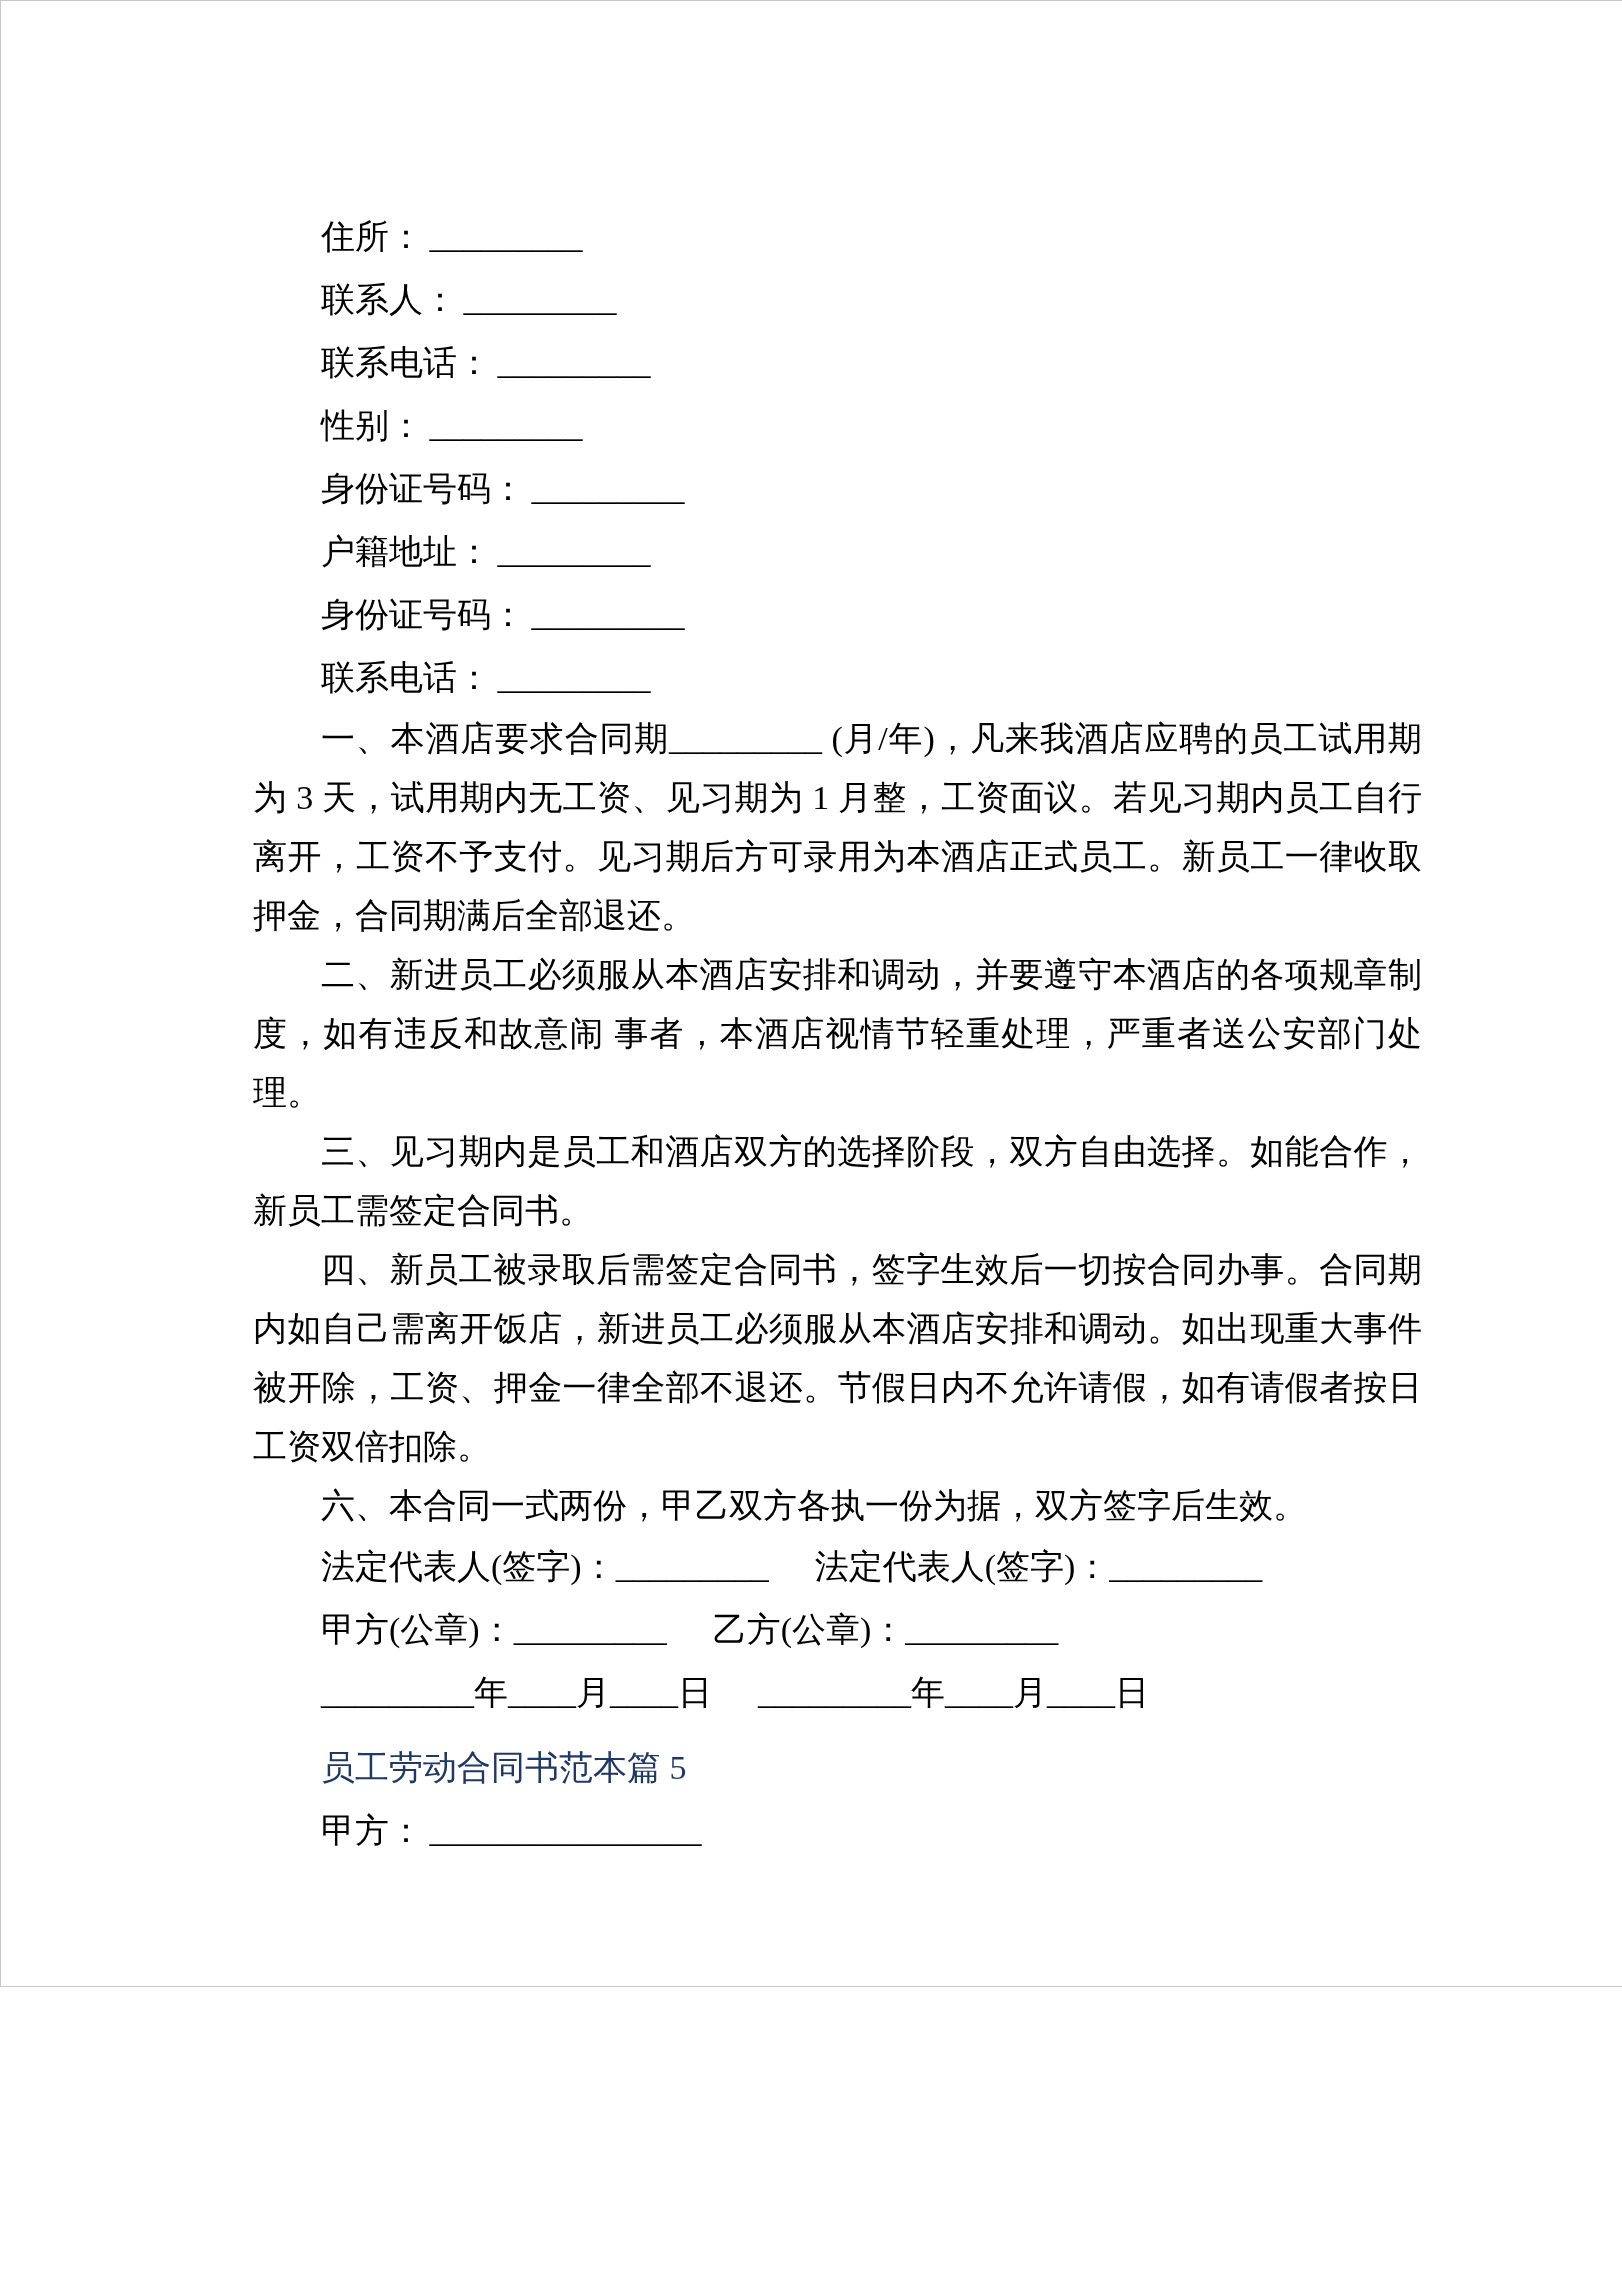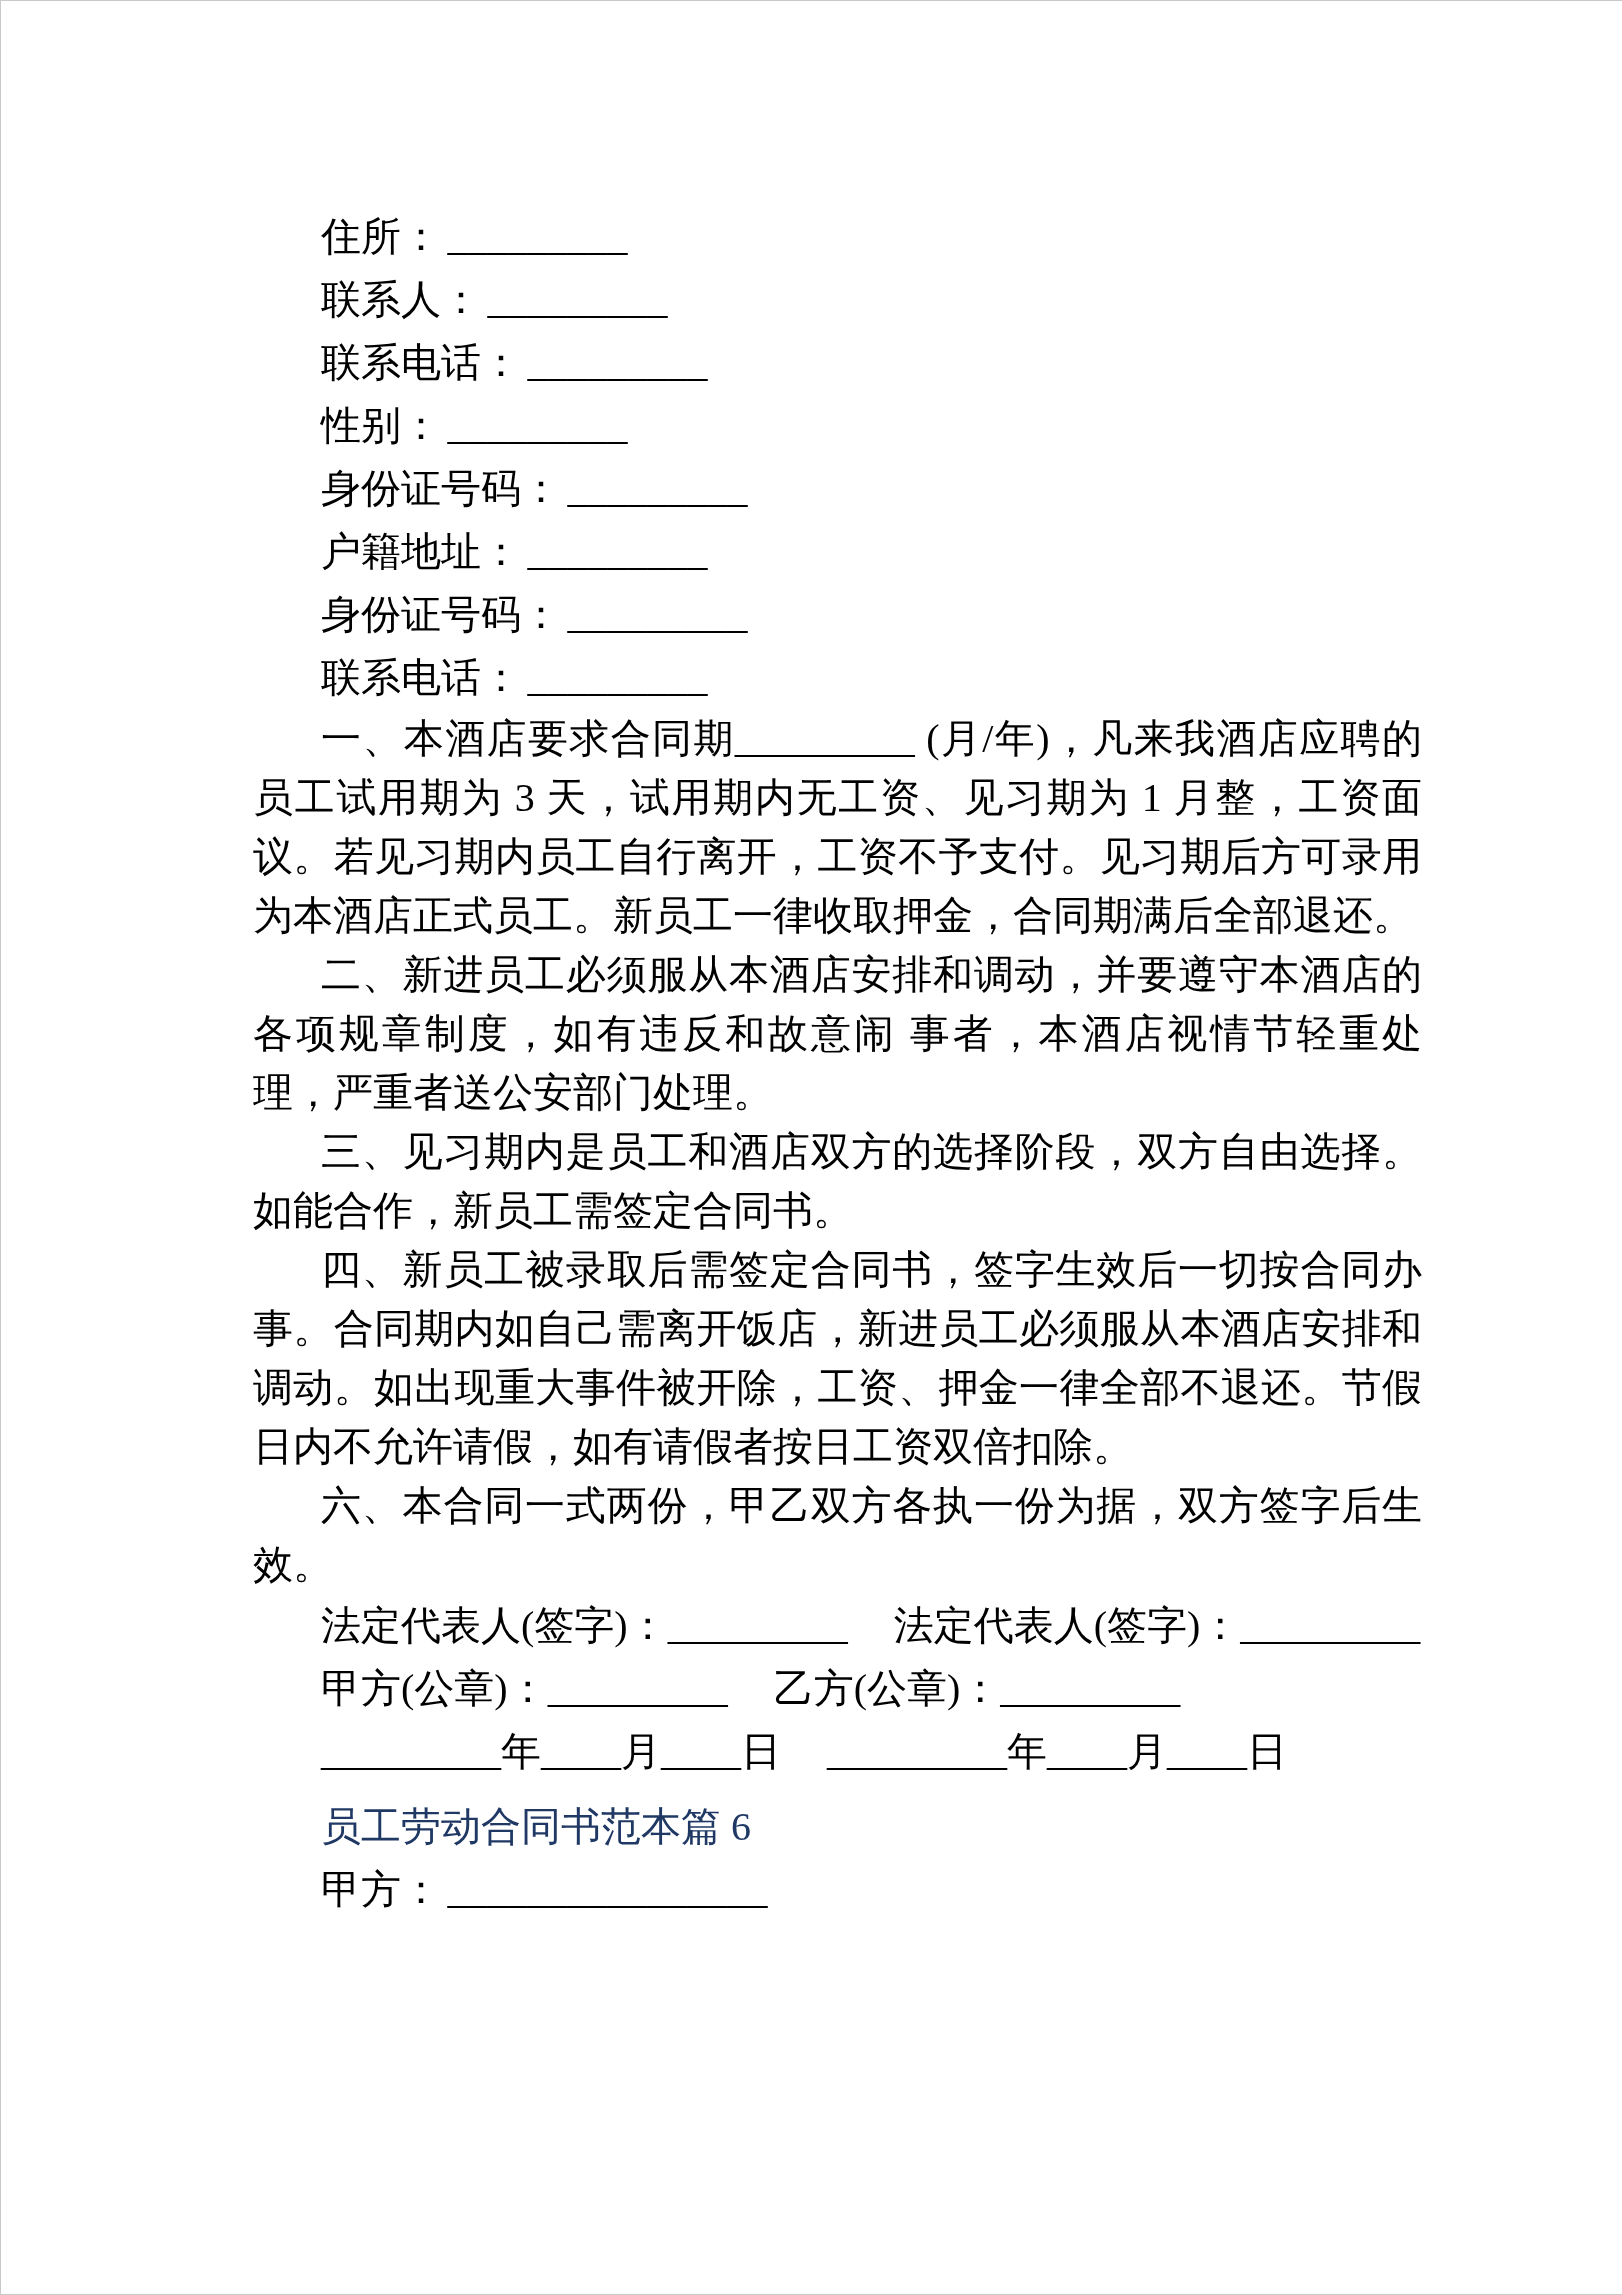--- a/index.html
+++ b/index.html
@@ -4,27 +4,27 @@
 <style>
   html, body {
     margin: 0;
     padding: 0;
     background: #ffffff;
   }
   .page {
     position: relative;
     box-sizing: border-box;
     width: 1623px;
-    height: 2295px;
+    height: 1987px;
     background: #ffffff;
     border: 0.7px solid #c9c9c9;
     padding: 204px 200px 131px 252px;
     font-family: "Liberation Serif", "DejaVu Serif", serif;
     color: #000000;
-    font-size: 40px;
+    font-size: 34px;
   }
   .line {
     margin: 0;
     line-height: 63px;
     white-space: nowrap;
   }
   .para {
     margin: 0;
     line-height: 59px;
     text-align: justify;
@@ -88,20 +88,20 @@
     <span>法定代表人(签字)：_________</span><span class="sig-right">法定代表人(签字)：_________</span>
   </p>
   <p class="line indent">
     <span>甲方(公章)：_________</span><span class="sig-right">乙方(公章)：_________</span>
   </p>
   <p class="line indent">
     <span>_________年____月____日</span><span class="sig-right">_________年____月____日</span>
   </p>
 
   <div class="footer-block">
-    <p class="line indent section-title">员工劳动合同书范本篇 6</p>
+    <p class="line indent section-title">员工劳动合同书范本篇 5</p>
     <p class="line indent">
       <span class="lbl">甲方：</span><span class="blank">________________</span>
     </p>
   </div>
 
 </div>
 
 
 </body></html>

